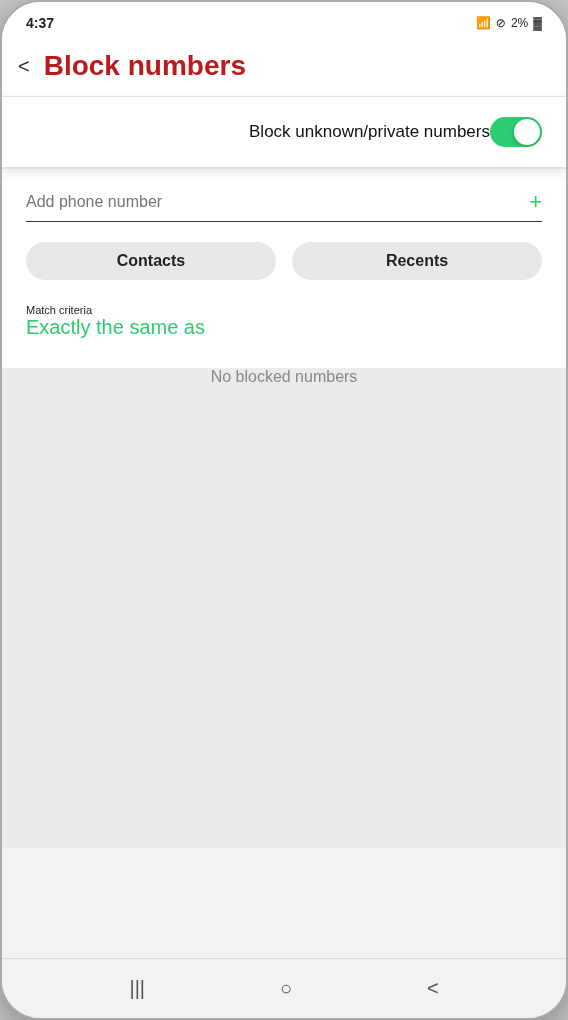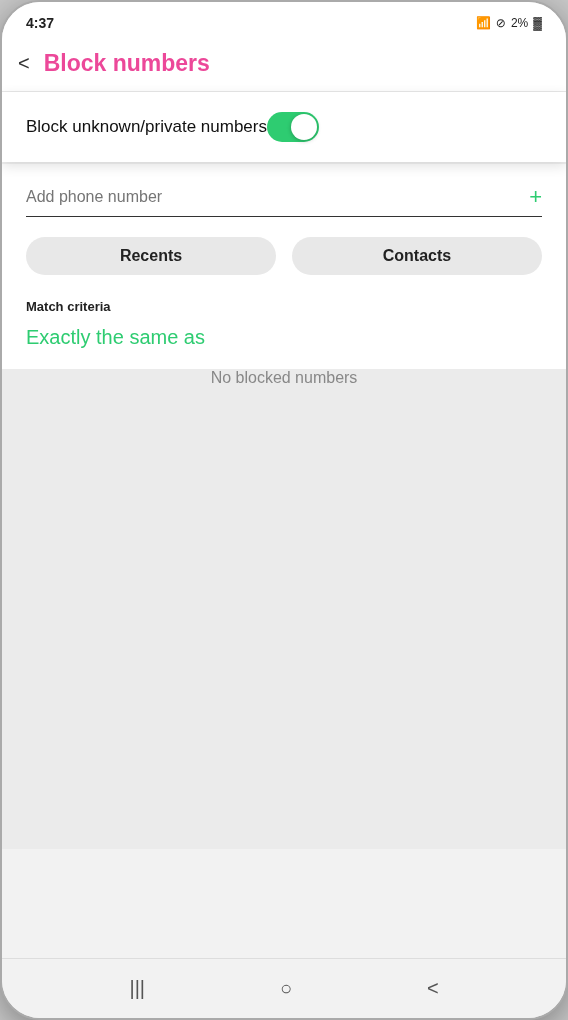--- a/index.html
+++ b/index.html
@@ -62,31 +62,31 @@
     }
 
     .back-icon {
       font-size: 20px;
       color: #333;
       margin-right: 14px;
       cursor: pointer;
     }
 
     .header-title {
-      font-size: 23px;
+      font-size: 28px;
       font-weight: 700;
-      color: #ec4899;
+      color: #b91c1c;
     }
 
     
     .toggle-card {
       background: #fff;
       padding: 20px 24px;
       display: flex;
-      justify-content: flex-start;
+      justify-content: flex-end;
       align-items: center;
       box-shadow: 0 4px 12px rgba(0,0,0,0.12);
       position: relative;
       z-index: 2;
       margin-bottom: 2px;
     }
 
     .toggle-label {
       font-size: 17px;
       color: #111;
@@ -111,21 +111,21 @@
       border-radius: 50%;
       position: absolute;
       top: 2px;
       right: 2px;
       box-shadow: 0 1px 4px rgba(0,0,0,0.25);
     }
 
     
     .main-content {
       background: #fff;
-      padding: 20px 24px 4px 24px;
+      padding: 20px 24px 13px 24px;
     }
 
     
     .input-row {
       display: flex;
       align-items: center;
       border-bottom: 1.5px solid #333;
       padding-bottom: 6px;
       margin-bottom: 20px;
     }
@@ -167,24 +167,24 @@
       cursor: pointer;
       text-align: center;
     }
 
     
     .match-criteria-section {
       padding-bottom: 16px;
     }
 
     .match-criteria-title {
-      font-size: 13px;
-      font-weight: 700;
-      color: #222;
-      margin-bottom: 12px;
+      font-size: 11px;
+      font-weight: 400;
+      color: #222;
+      margin-bottom: 0;
     }
 
     .match-criteria-value {
       font-size: 20px;
       color: #2ecc71;
       cursor: pointer;
     }
 
     
     .empty-area {
@@ -250,22 +250,22 @@
   </div>
 
   <div class="main-content">
 
     <div class="input-row">
       <input class="phone-input" type="text" placeholder="Add phone number" style="">
       <span class="add-icon">+</span>
     </div>
 
     <div class="buttons-row">
+      <button class="pill-button">Contacts</button>
       <button class="pill-button">Recents</button>
-      <button class="pill-button">Contacts</button>
     </div>
 
     <div class="match-criteria-section">
       <div class="match-criteria-title">Match criteria</div>
       <div class="match-criteria-value">Exactly the same as</div>
     </div>
 
   </div>
 
   <div class="empty-area">

